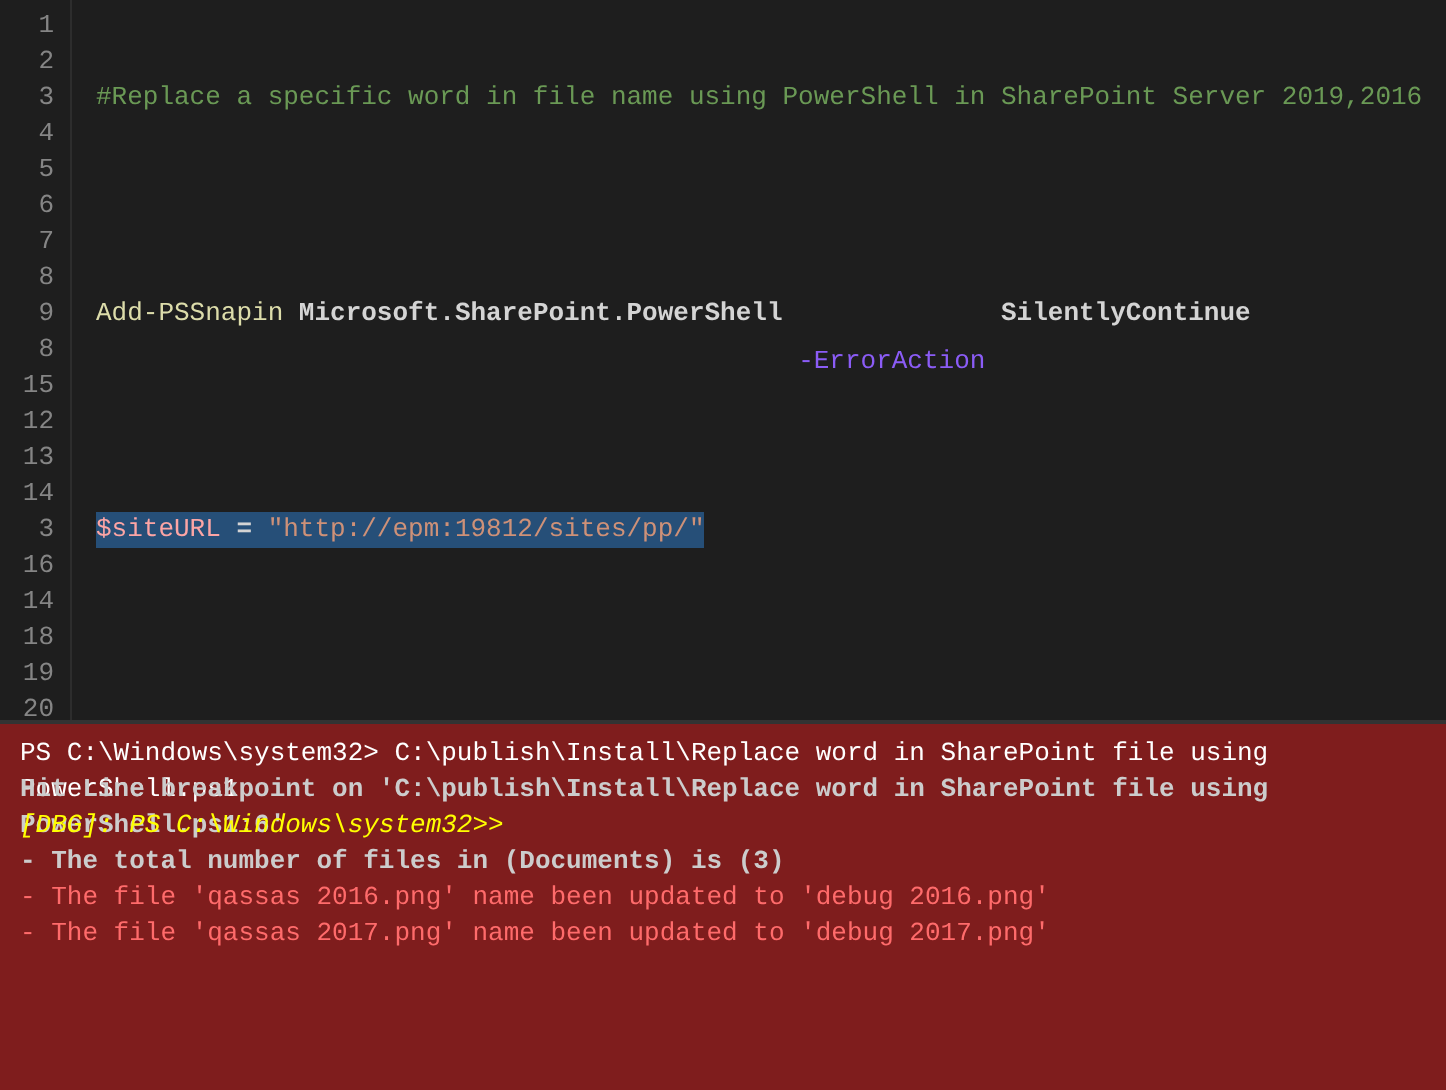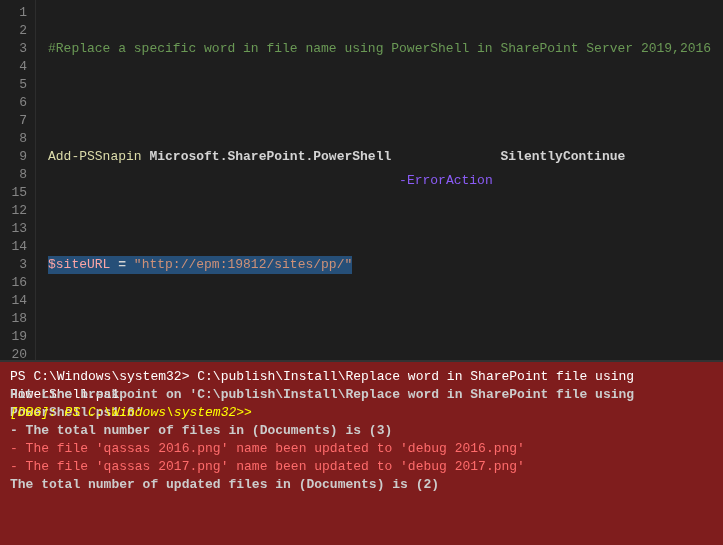--- a/index.html
+++ b/index.html
@@ -152,15 +152,14 @@
   </div>
 </div>
 
 <div class="terminal-area">
   <div class="terminal-line t-white">PS C:\Windows\system32&gt; C:\publish\Install\Replace word in SharePoint file using PowerShell.ps1</div>
   <div class="terminal-line t-default">Hit Line breakpoint on 'C:\publish\Install\Replace word in SharePoint file using PowerShell.ps1:6'</div>
   <div class="terminal-line t-yellow">[DBG]: PS C:\Windows\system32&gt;&gt;</div>
   <div class="terminal-line t-default">- The total number of files in (Documents) is (3)</div>
   <div class="terminal-line t-red">- The file 'qassas 2016.png' name been updated to 'debug 2016.png'</div>
   <div class="terminal-line t-red">- The file 'qassas 2017.png' name been updated to 'debug 2017.png'</div>
-  <div class="terminal-line t-default">The total number of updated files in (Documents) is (2)</div>
   <div class="terminal-line t-default">&nbsp;</div>
 </div>
 
 </body></html>

